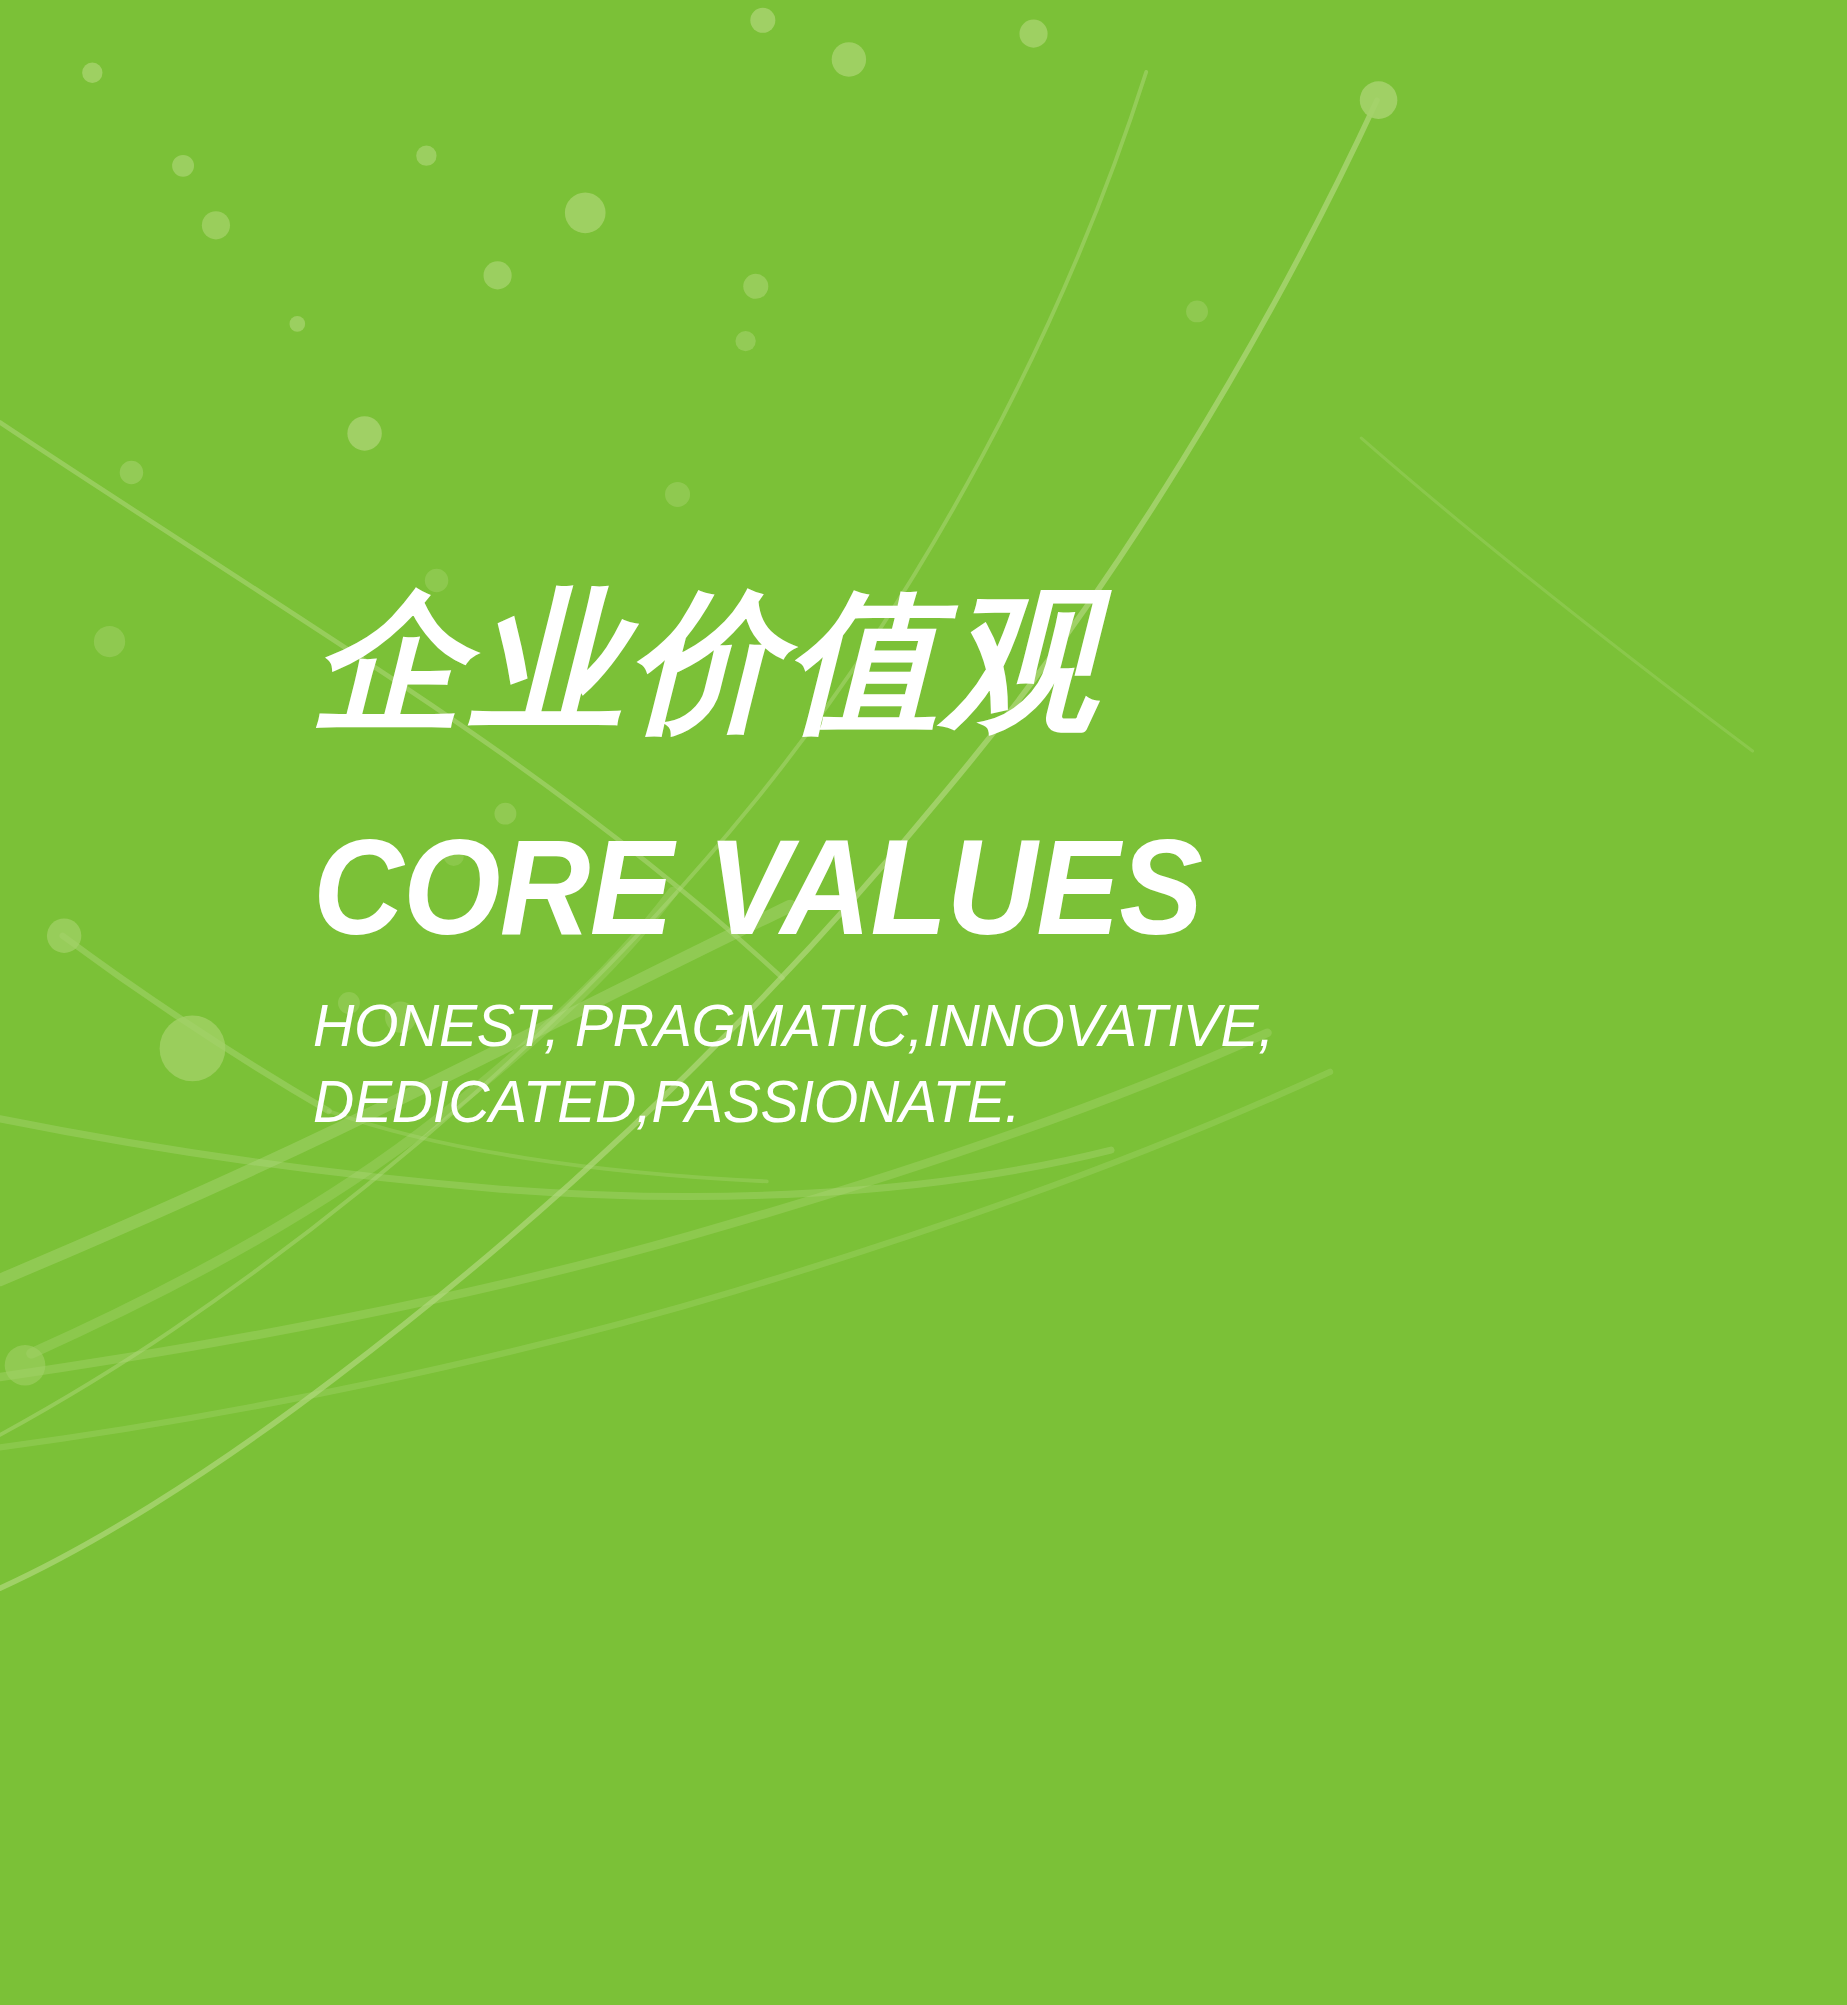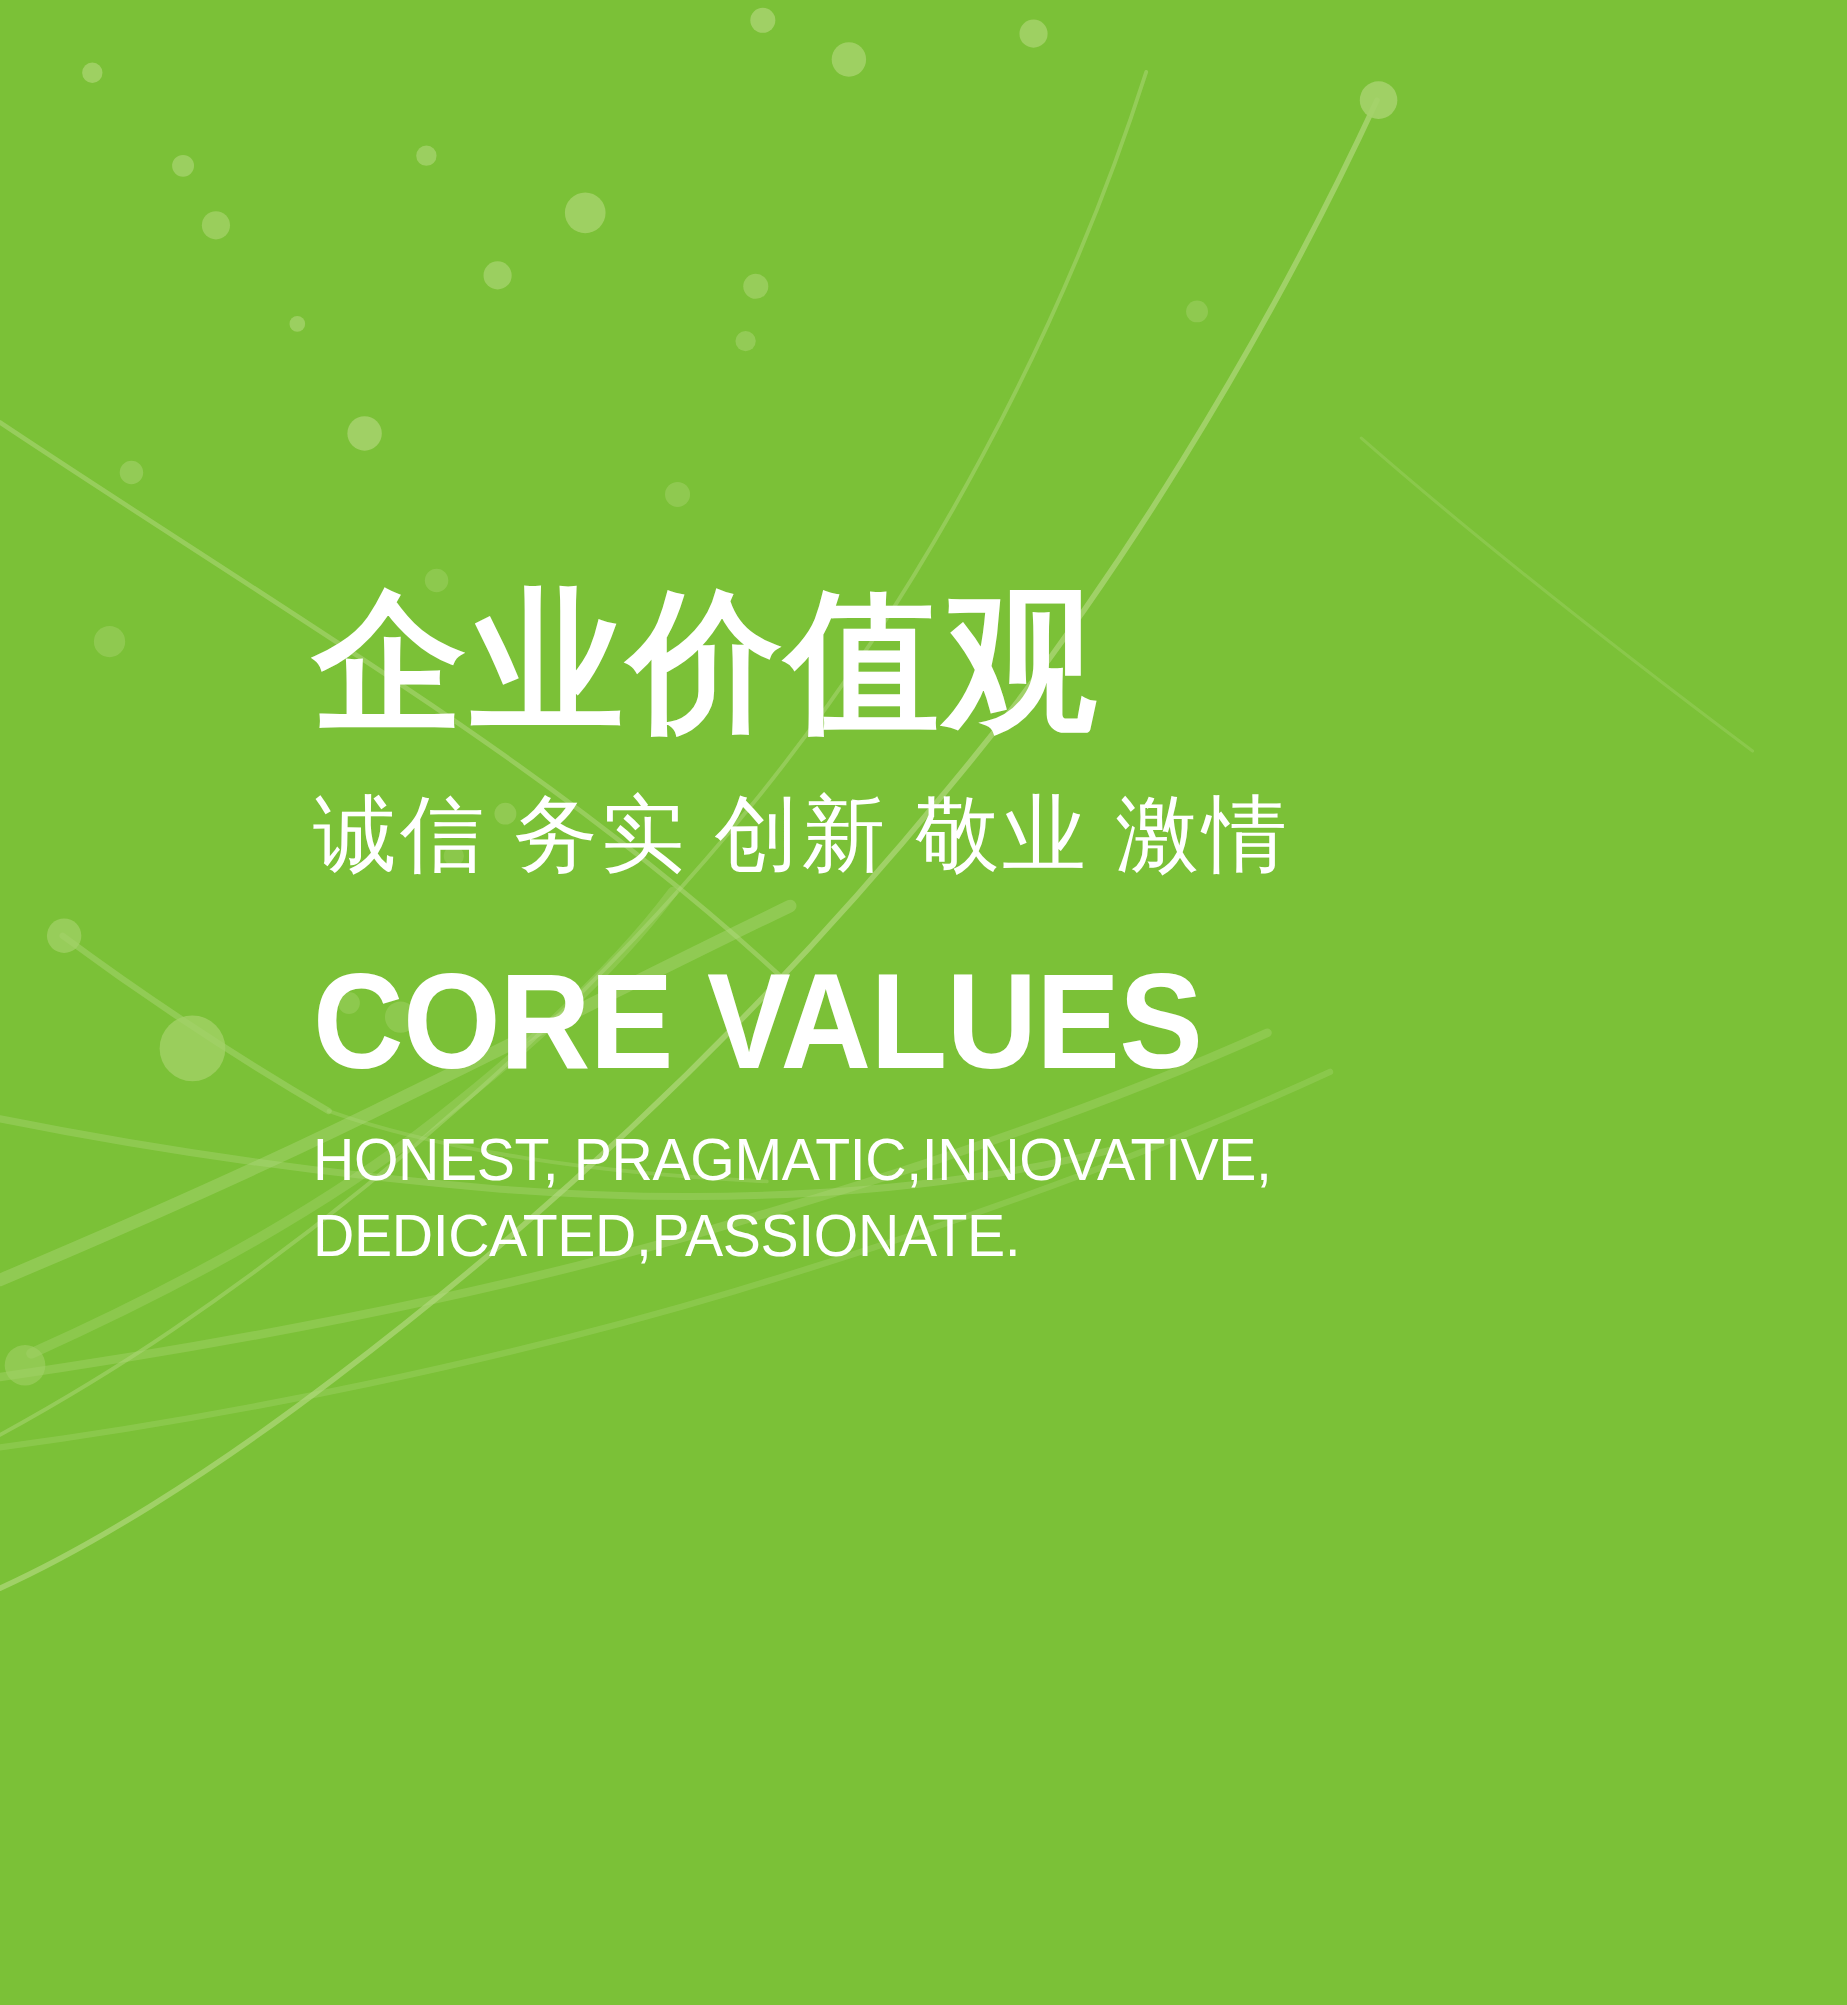--- a/index.html
+++ b/index.html
@@ -6,20 +6,21 @@
   html, body {
     width:1848px; height:2006px;
     overflow:hidden;
     font-family:"Liberation Sans", sans-serif;
   }
   #poster {
     position:relative;
     width:1848px; height:2006px;
     background:#7bc137;
     overflow:hidden;
+    font-style:italic;
   }
   #bg-decor {
     position:absolute; inset:0;
     width:1848px; height:2006px;
     pointer-events:none;
   }
   #text-block {
     position:absolute;
     left:313px;
     top:580px;
@@ -119,21 +120,20 @@
       <circle cx="1530" cy="398" r="14" opacity="0.5"></circle>
       <circle cx="580" cy="1094" r="13" opacity="0.4"></circle>
       <circle cx="446" cy="1282" r="14" opacity="0.45"></circle>
     </g>
   </svg>
 
   <div id="text-block">
 
     <div class="cn-title">企业价值观</div>
 
-    <div class="cn-sub">诚信  务实  创新  敬业  激情</div>
 
     <div class="en-title">CORE VALUES</div>
 
     <div class="en-body">
       <div>HONEST, PRAGMATIC,INNOVATIVE,</div>
       <div>DEDICATED,PASSIONATE.</div>
     </div>
 
   </div>
 </div>

